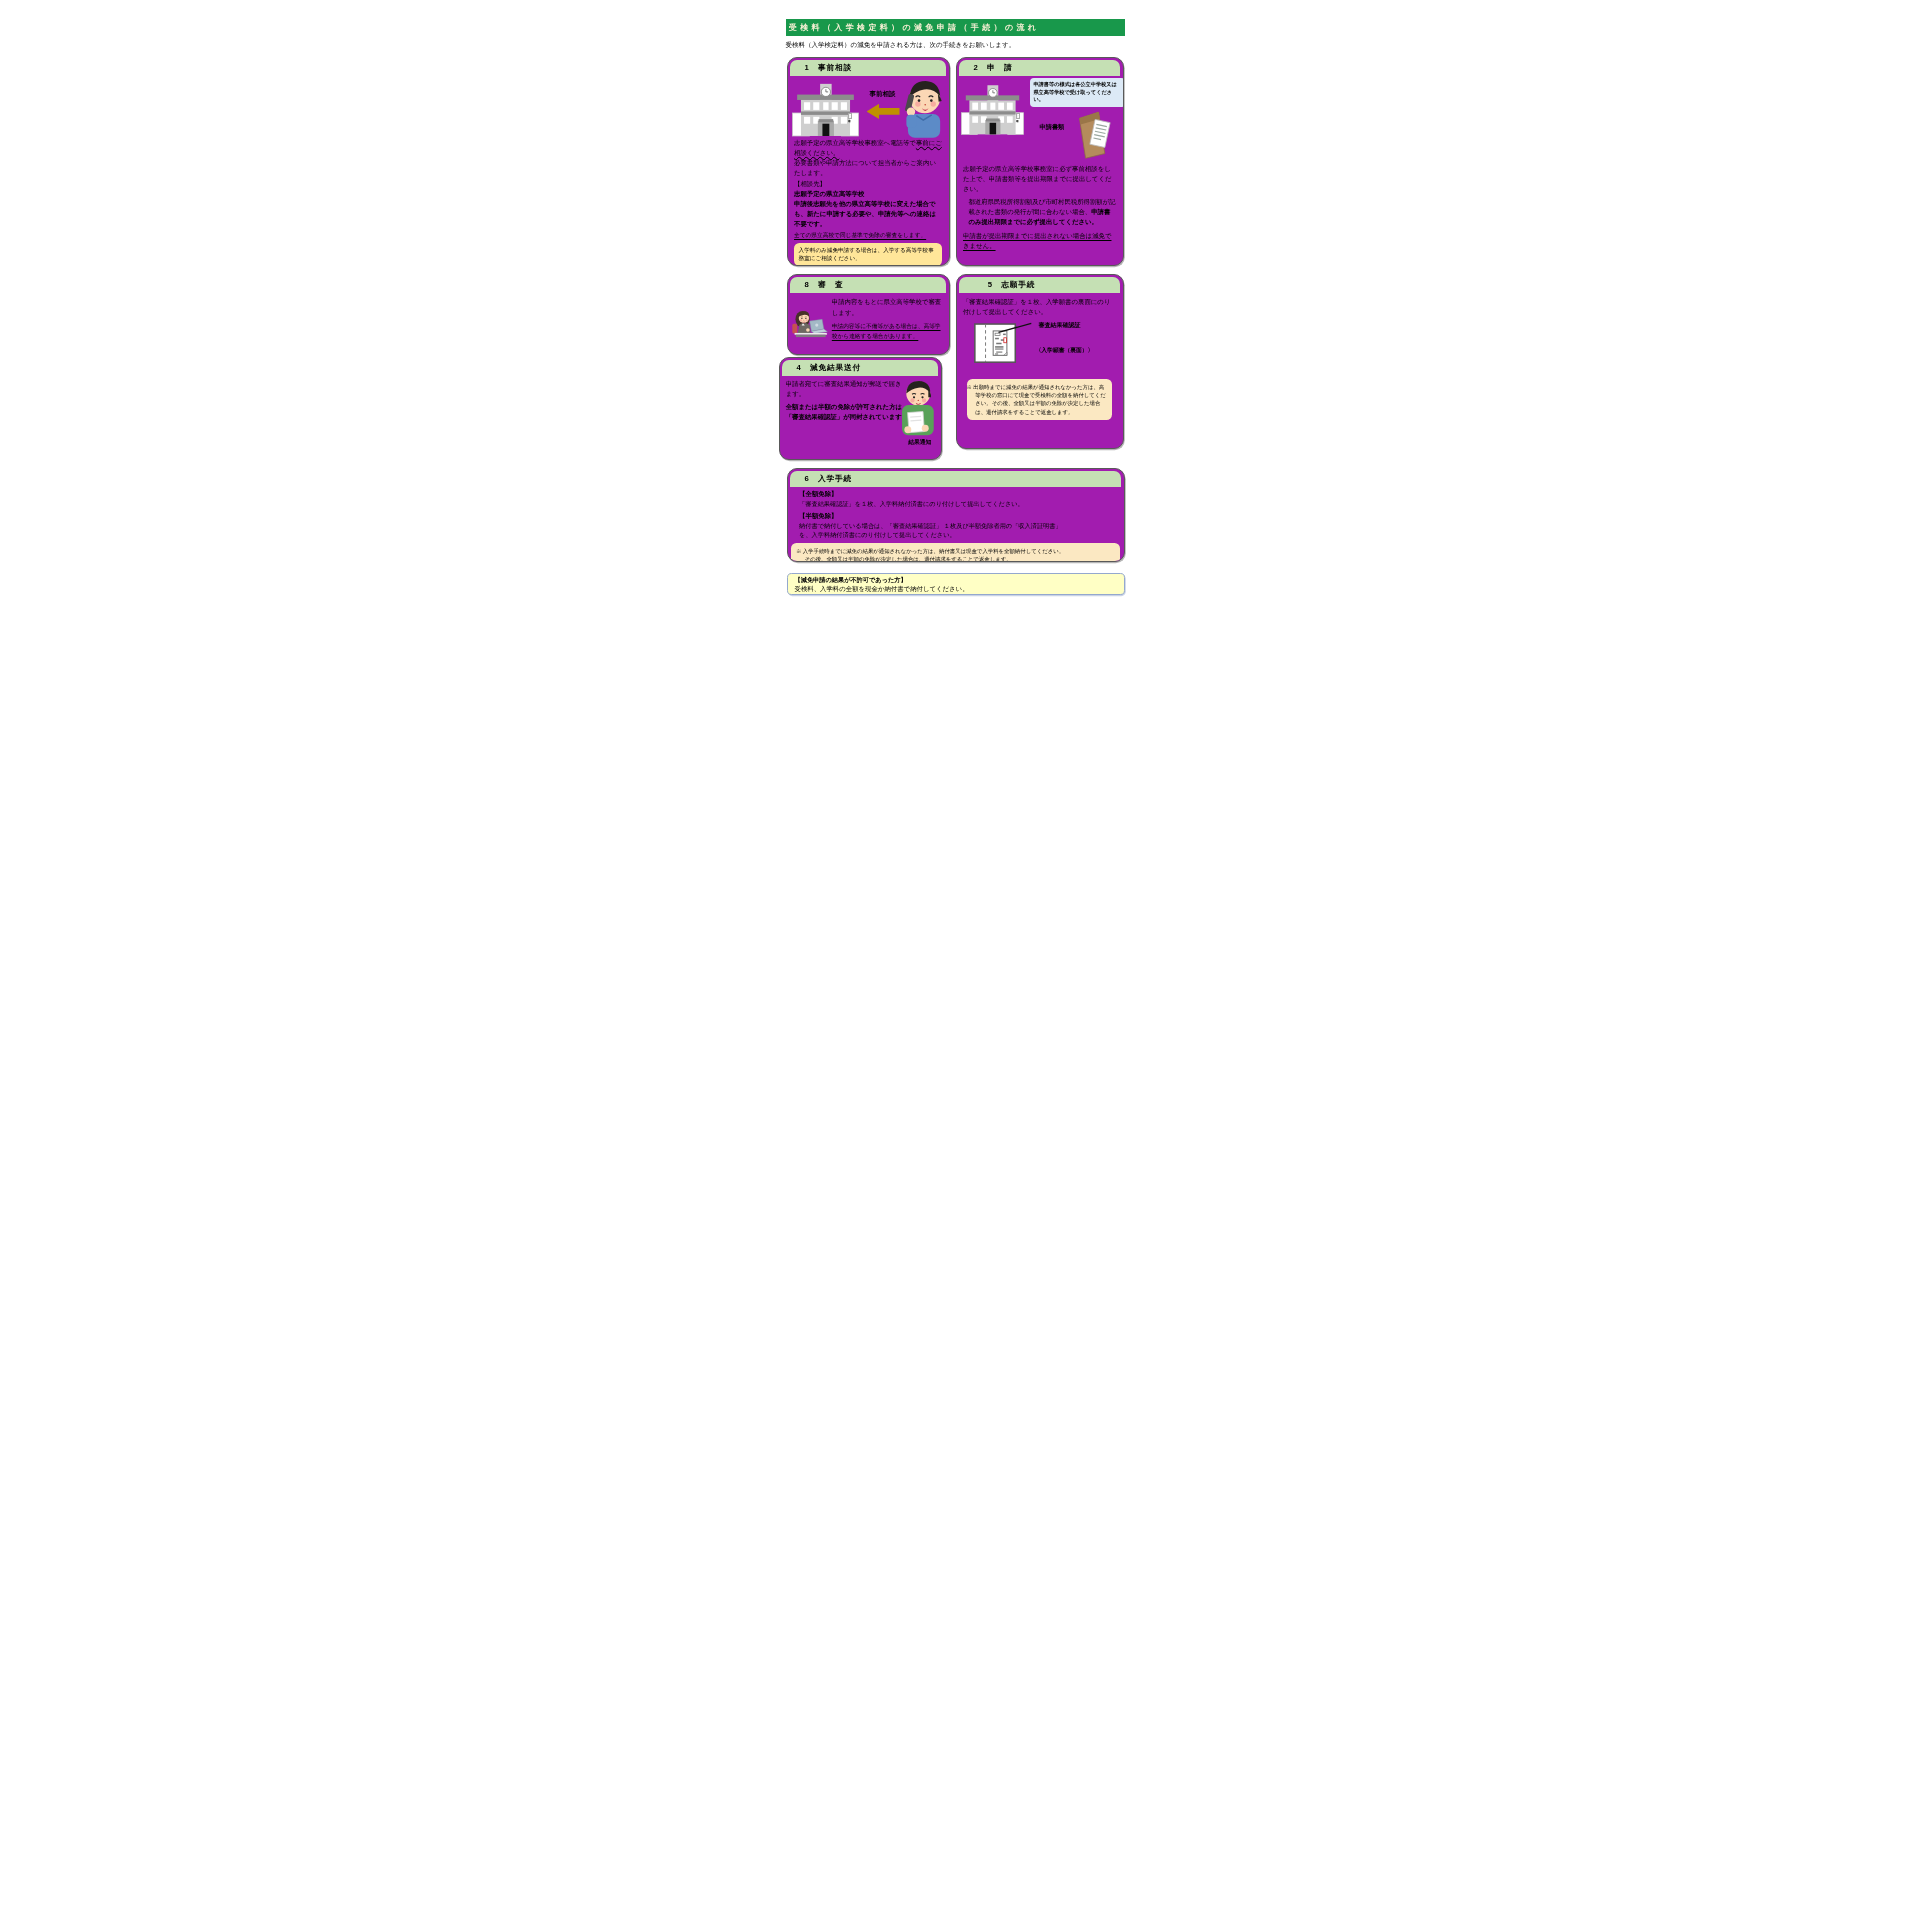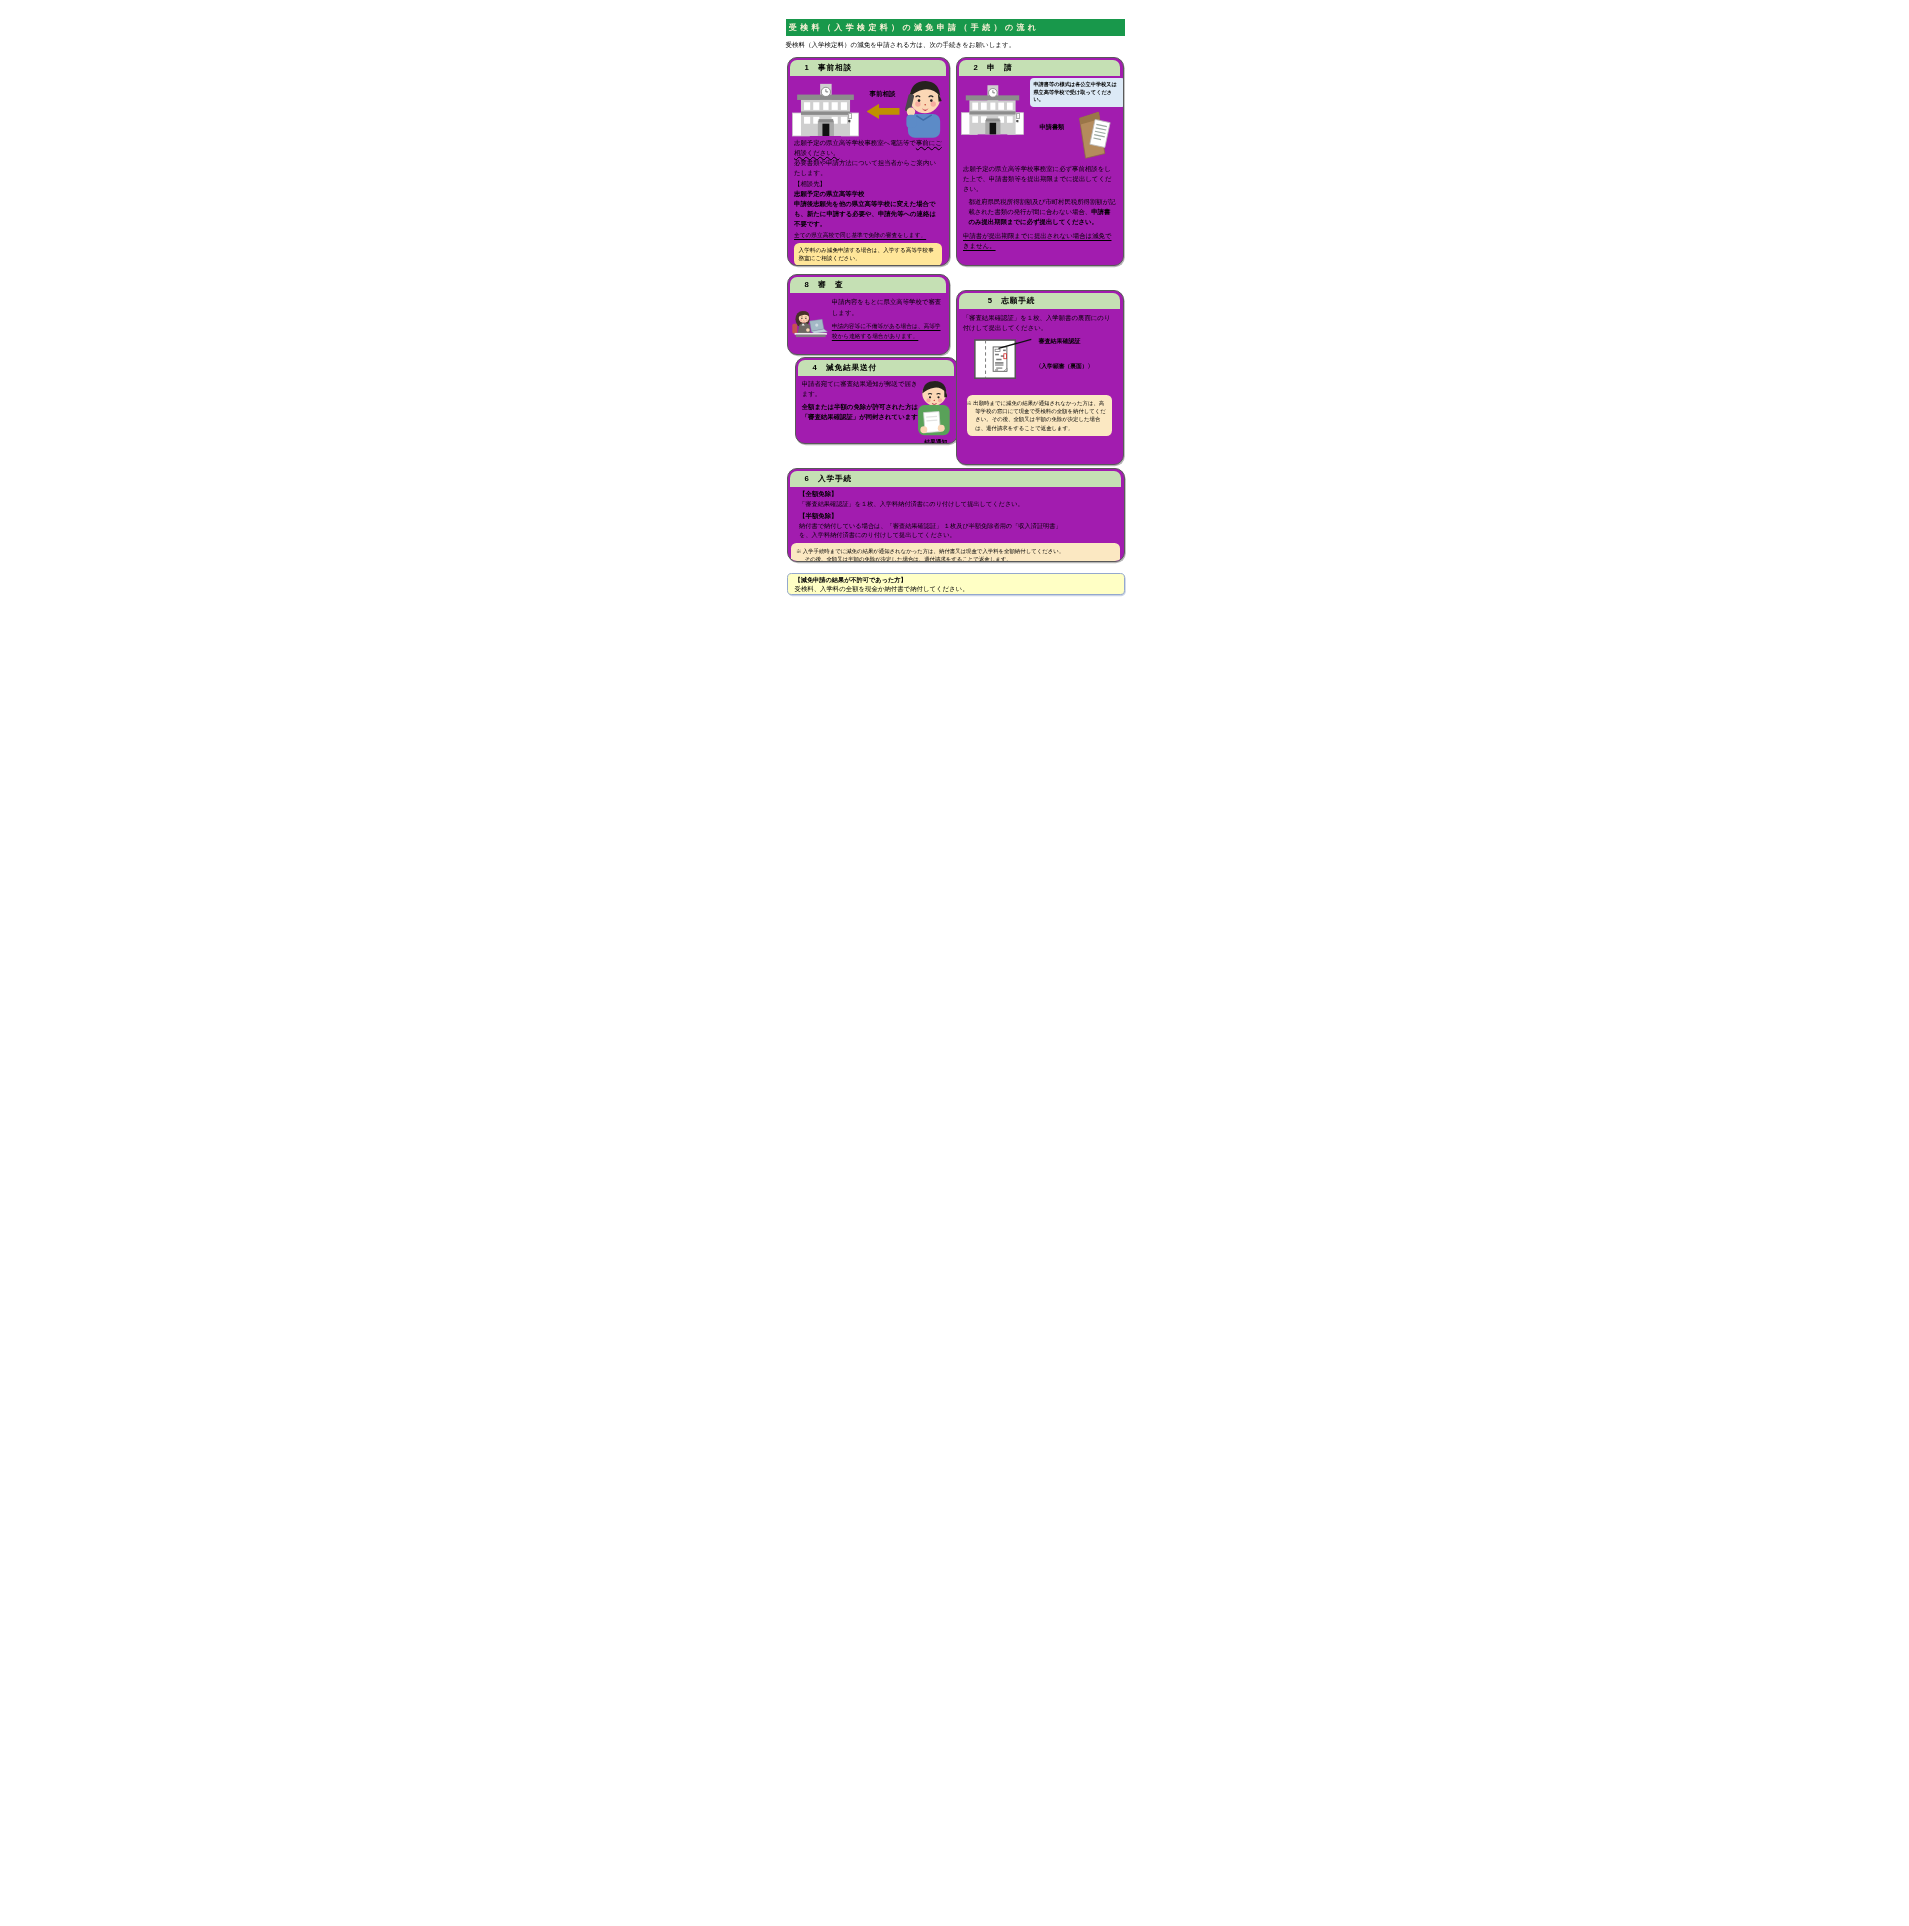--- a/index.html
+++ b/index.html
@@ -37,22 +37,22 @@
   .img-label{font-weight:bold;font-size:6.5px;}
 
   
   #card1{left:44px;top:57px;width:163px;height:209px;}
   #card1 .banner{height:62px;}
   #card1 .content{padding:0.8px 6.5px 0 6.5px;}
   #card2{left:213px;top:57px;width:168px;height:209px;}
   #card2 .banner{height:88px;}
   #card2 .content{padding:0 6.5px;}
   #card3{left:44px;top:274px;width:163px;height:81px;}
-  #card4{left:52px;top:357px;width:163px;height:87px;}
-  #card5{left:213px;top:290px;width:168px;height:175px;}
+  #card4{left:36px;top:357px;width:163px;height:103px;}
+  #card5{left:213px;top:274px;width:168px;height:175px;}
   #card6{left:44px;top:468px;width:338px;height:94px;}
 
   .blue-box{position:absolute;background:#DCE9F6;border-radius:3.9px;padding:3.1px 3.9px;
     font-size:5.2px;font-weight:600;line-height:1.45;}
 
   #card3 .row{display:flex;padding:3.1px 4.6px 0 3.9px;}
   #card3 .row .txt{padding-left:3.1px;padding-top:1.5px;}
   #card3 .p1{font-size:6.4px;}
   #card3 .u2{font-size:5.7px;margin-top:4.6px;line-height:1.75;}
 

